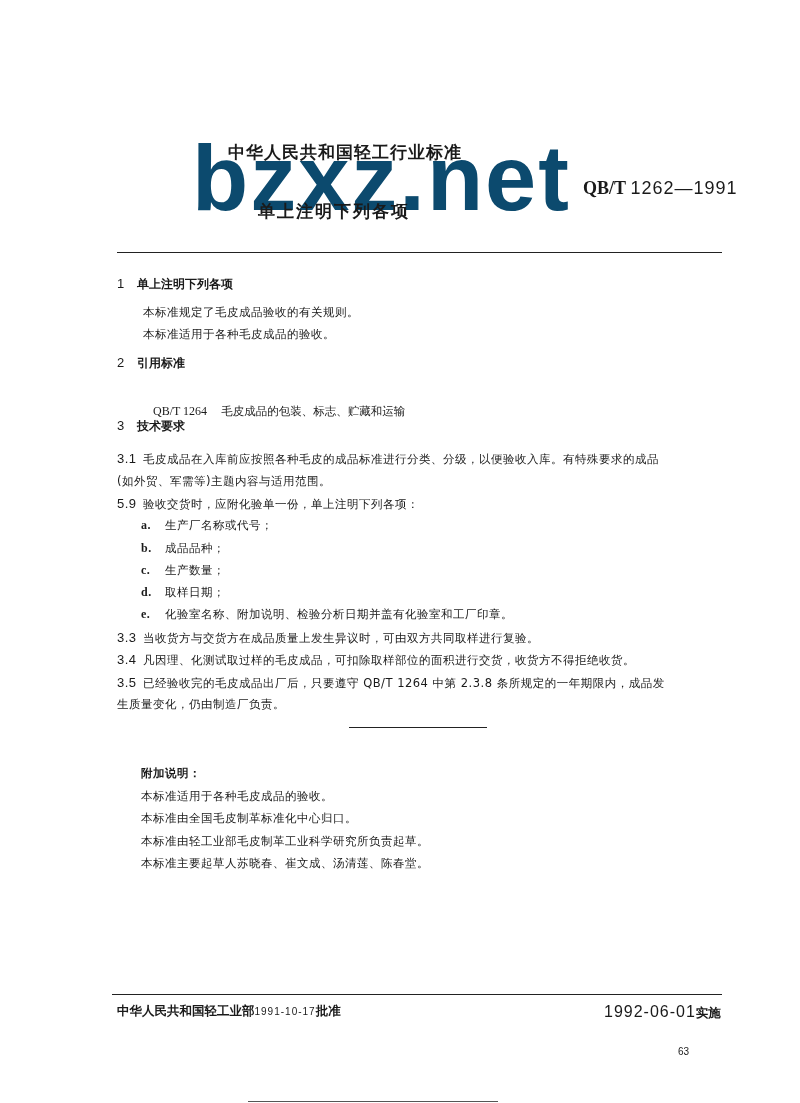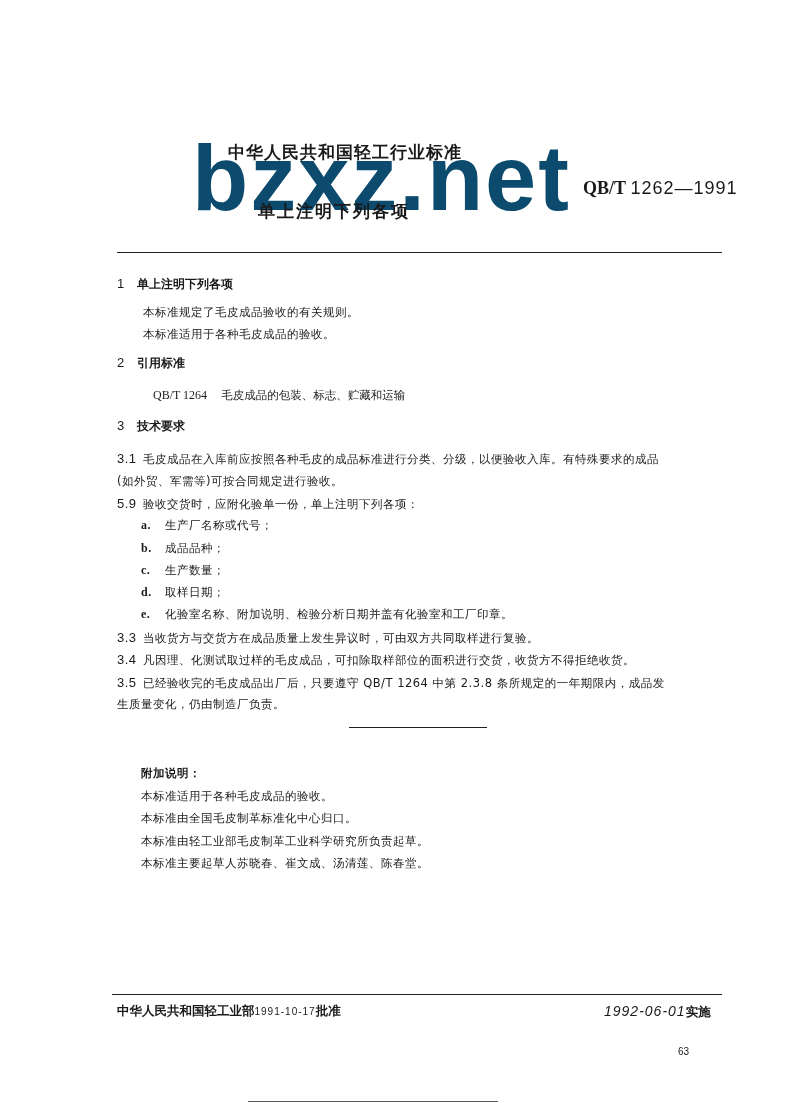--- a/index.html
+++ b/index.html
@@ -15,21 +15,21 @@
     .sec { font-size: 12px; font-weight: bold; }
     .sec .n { font-family: "Liberation Sans", sans-serif; font-weight: normal; font-size: 13px; display: inline-block; width: 20px; }
     .p { font-size: 11.5px; letter-spacing: 0.5px; }
     .clause .cn { font-family: "Liberation Sans", sans-serif; font-size: 13px; display: inline-block; width: 26px; }
     .item .il { font-family: "Liberation Serif", serif; font-weight: bold; font-size: 12px; display: inline-block; width: 24px; }
     .ref { font-size: 11.5px; }
     .ref .rc { font-family: "Liberation Serif", serif; font-size: 12px; margin-right: 14px; }
     .foot-left { left: 117px; top: 1003px; font-size: 12.5px; font-weight: bold; }
     .foot-left .d { font-family: "Liberation Sans", sans-serif; font-weight: normal; font-size: 10px; letter-spacing: 1px; }
     .foot-right { left: 604px; top: 1003px; font-size: 12.5px; font-weight: bold; }
-    .foot-right .d { font-family: "Liberation Sans", sans-serif; font-weight: normal; font-size: 14px; letter-spacing: 1px; font-style: italic; }
+    .foot-right .d { font-family: "Liberation Sans", sans-serif; font-weight: normal; font-size: 16px; letter-spacing: 1px; }
     .pageno { left: 678px; top: 1046px; font-family: "Liberation Sans", sans-serif; font-size: 10px; }
   </style>
 </head>
 <body>
 
 <div class="abs watermark">bzxz.net</div>
 
 <div class="abs hdr-org">中华人民共和国轻工行业标准</div>
 <div class="abs hdr-code">
   <span class="qb">QB/T</span>
@@ -41,32 +41,32 @@
 
 <div class="abs sec" style="left:117px; top:276px;">
   <span class="n">1</span><span>单上注明下列各项</span>
 </div>
 <div class="abs p" style="left:143px; top:305px;">本标准规定了毛皮成品验收的有关规则。</div>
 <div class="abs p" style="left:143px; top:327px;">本标准适用于各种毛皮成品的验收。</div>
 
 <div class="abs sec" style="left:117px; top:355px;">
   <span class="n">2</span><span>引用标准</span>
 </div>
-<div class="abs ref" style="left:153px; top:388px;">
+<div class="abs ref" style="left:153px; top:404px;">
   <span class="rc">QB/T 1264</span><span>毛皮成品的包装、标志、贮藏和运输</span>
 </div>
 
 <div class="abs sec" style="left:117px; top:418px;">
   <span class="n">3</span><span>技术要求</span>
 </div>
 
 <div class="abs p clause" style="left:117px; top:451px;">
   <span class="cn">3.1</span><span>毛皮成品在入库前应按照各种毛皮的成品标准进行分类、分级，以便验收入库。有特殊要求的成品</span>
 </div>
-<div class="abs p" style="left:117px; top:474px;">(如外贸、军需等)可按合同规定进行验收。</div>
+<div class="abs p" style="left:117px; top:474px;">(如外贸、军需等)主题内容与适用范围。</div>
 
 <div class="abs p clause" style="left:117px; top:496px;">
   <span class="cn">5.9</span><span>验收交货时，应附化验单一份，单上注明下列各项：</span>
 </div>
 <div class="abs p item" style="left:141px; top:518px;">
   <span class="il">a.</span><span>生产厂名称或代号；</span>
 </div>
 <div class="abs p item" style="left:141px; top:541px;">
   <span class="il">b.</span><span>成品品种；</span>
 </div>

